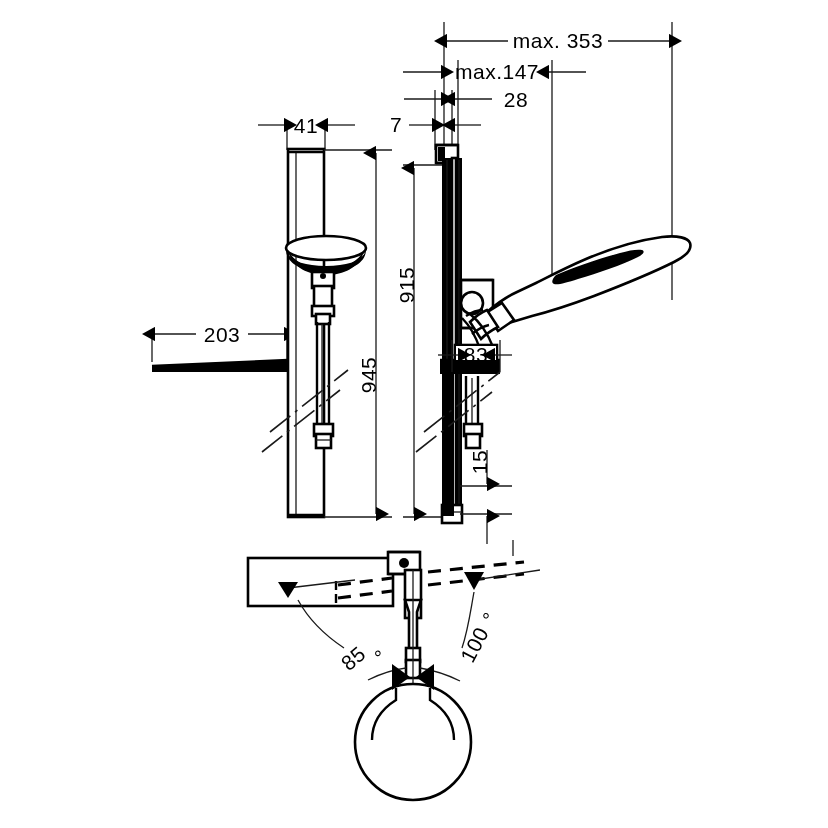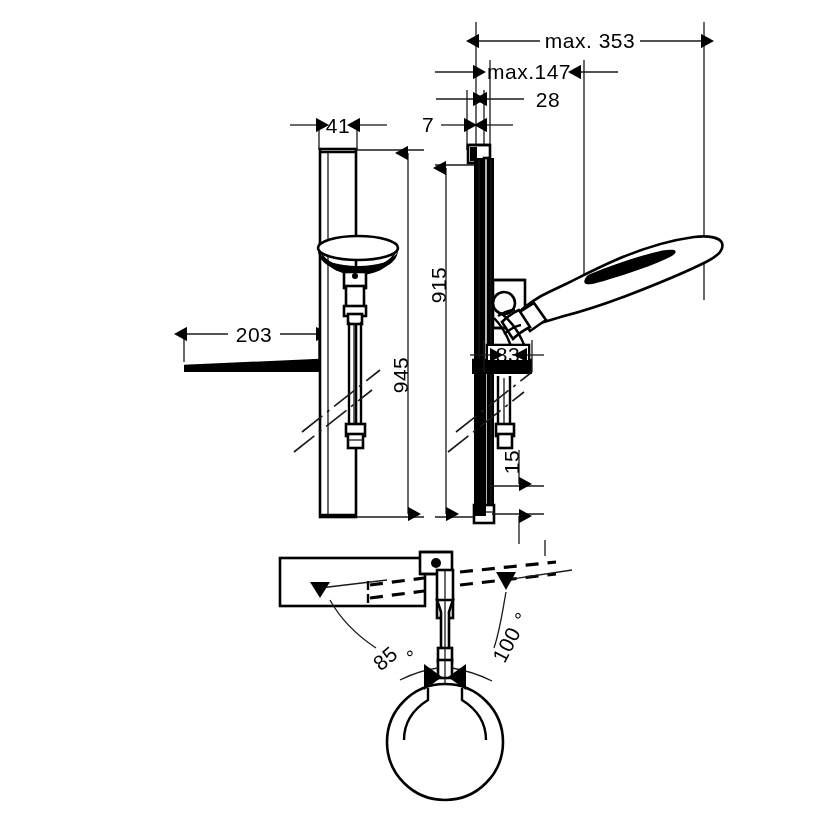--- a/index.html
+++ b/index.html
@@ -14,21 +14,20 @@
     font-family: "Liberation Sans", sans-serif;
     overflow: hidden;
     position: relative;
   }
   #drawing-root {
     position: absolute;
     top: 0;
     left: 0;
     width: 763px;
     height: 828px;
-    margin-left: 32px;
   }
   svg#tech-drawing {
     display: block;
     width: 828px;
     height: 828px;
     background: #ffffff;
   }
   .dim-text {
     font-family: "Liberation Sans", sans-serif;
     font-size: 21px;

